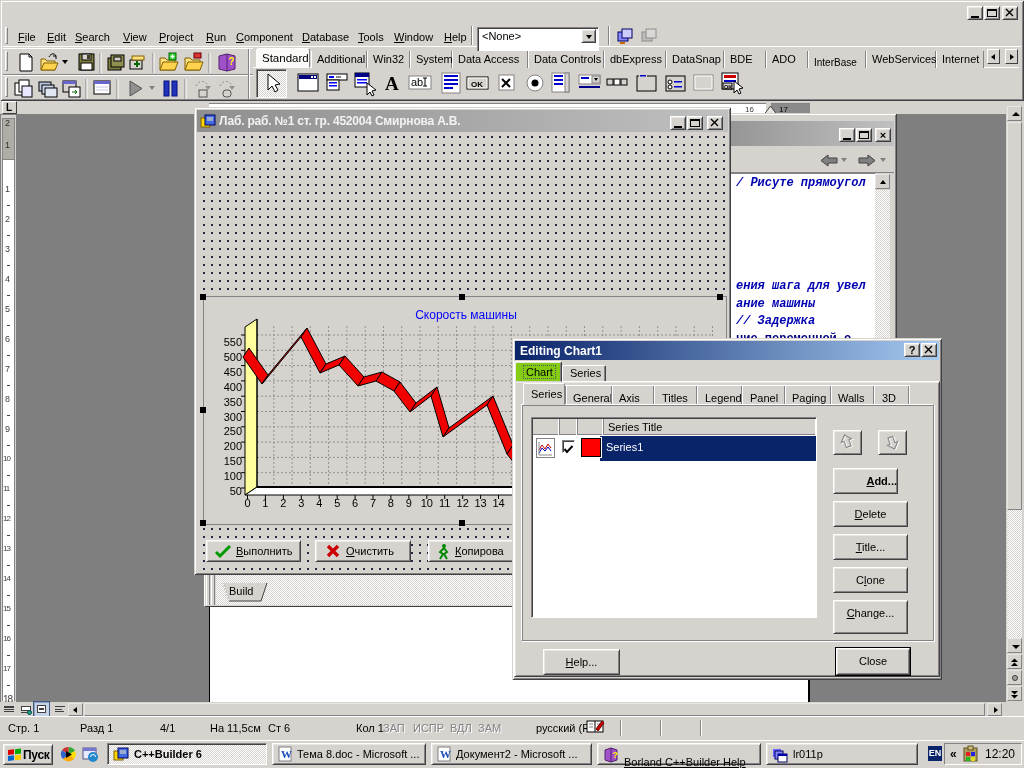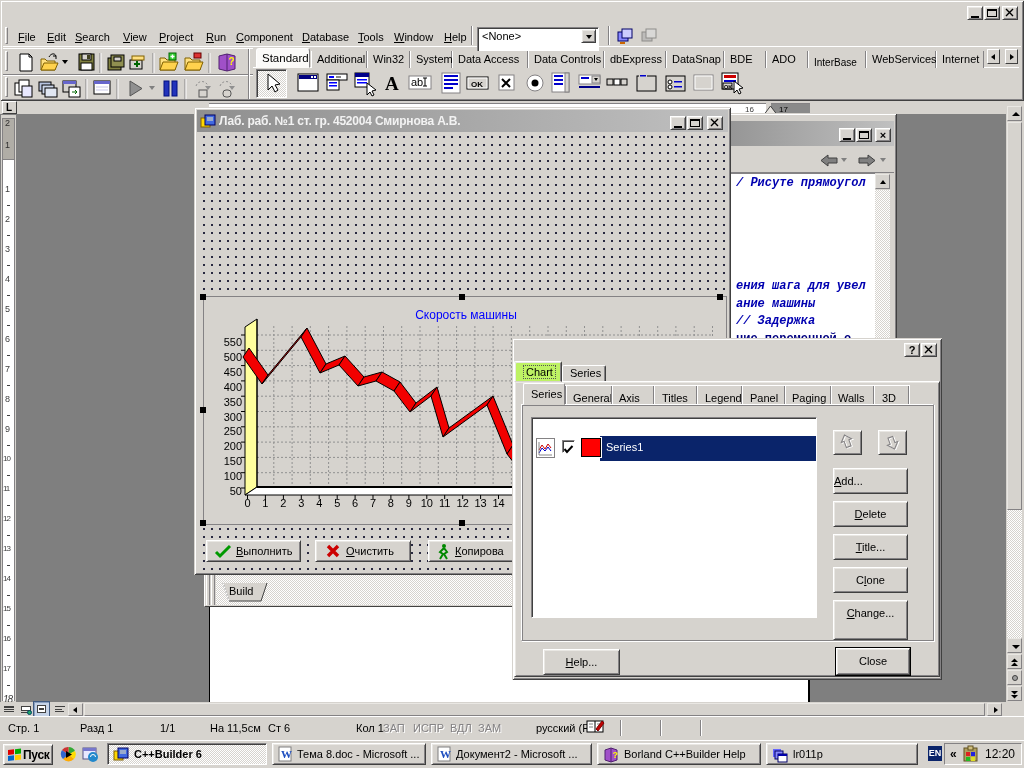--- a/index.html
+++ b/index.html
@@ -101,21 +101,21 @@
   <div class="ab" style="left:3px;top:544px;font-size:8px;color:#404040;letter-spacing:-1px;">13</div>
   <div class="ab" style="left:7px;top:565px;width:3px;height:1px;background:#404040;"></div>
   <div class="ab" style="left:3px;top:574px;font-size:8px;color:#404040;letter-spacing:-1px;">14</div>
   <div class="ab" style="left:7px;top:595px;width:3px;height:1px;background:#404040;"></div>
   <div class="ab" style="left:3px;top:604px;font-size:8px;color:#404040;letter-spacing:-1px;">15</div>
   <div class="ab" style="left:7px;top:625px;width:3px;height:1px;background:#404040;"></div>
   <div class="ab" style="left:3px;top:634px;font-size:8px;color:#404040;letter-spacing:-1px;">16</div>
   <div class="ab" style="left:7px;top:655px;width:3px;height:1px;background:#404040;"></div>
   <div class="ab" style="left:3px;top:664px;font-size:8px;color:#404040;letter-spacing:-1px;">17</div>
   <div class="ab" style="left:7px;top:685px;width:3px;height:1px;background:#404040;"></div>
-  <div class="ab" style="left:3px;top:694px;font-size:10px;color:#404040;letter-spacing:-1px;font-style:italic;">18</div>
+  <div class="ab" style="left:3px;top:694px;font-size:10px;color:#404040;letter-spacing:-1px;">18</div>
   </div>
 
   <div class="ab" style="left:209px;top:113px;width:601px;height:589px;background:#fff;border-left:1px solid #000;border-right:2px solid #000;"></div>
 
   <div class="ab" style="left:0px;top:702px;width:1006px;height:14px;background:#d6d3ce;"></div>
   <div class="ab" style="left:2px;top:703px;width:14px;height:13px;">
       <div style="margin:3px 2px;height:6px;border-top:2px solid #404040;border-bottom:1px solid #404040;">
         <div style="height:1px;background:#404040;margin-top:1px;"></div>
       </div>
     </div>
@@ -163,21 +163,21 @@
   <div class="ab raised2" style="left:1007px;top:686px;width:15px;height:15px;"><svg width="13" height="13">
         <path d="M 3 3 L 6.5 6.5 L 10 3 Z" fill="#000"></path>
         <path d="M 3 7 L 6.5 10.5 L 10 7 Z" fill="#000"></path>
       </svg></div>
 
   <div class="ab" style="left:1022px;top:95px;width:2px;height:645px;background:#d6d3ce;"></div>
 
   <div class="ab" style="left:0px;top:716px;width:1024px;height:24px;background:#d6d3ce;border-top:1px solid #fff;"></div>
   <div class="ab t11" style="left:8px;top:722px;">Стр. 1</div>
   <div class="ab t11" style="left:80px;top:722px;">Разд 1</div>
-  <div class="ab t11" style="left:160px;top:722px;">1/1</div>
+  <div class="ab t11" style="left:160px;top:722px;">4/1</div>
   <div class="ab t11" style="left:210px;top:722px;">На 11,5см</div>
   <div class="ab t11" style="left:268px;top:722px;">Ст 6</div>
   <div class="ab t11" style="left:318px;top:722px;margin-left:38px;">Кол 1</div>
   <div class="ab t11 grayed" style="left:383px;top:722px;">ЗАП</div>
   <div class="ab t11 grayed" style="left:413px;top:722px;">ИСПР</div>
   <div class="ab t11 grayed" style="left:450px;top:722px;">ВДЛ</div>
   <div class="ab t11 grayed" style="left:478px;top:722px;">ЗАМ</div>
   <div class="ab t11" style="left:536px;top:722px;">русский (Ро</div>
 
   <div class="ab" style="left:586px;top:719px;width:19px;height:16px;">
@@ -249,21 +249,21 @@
         <text x="4" y="12" font-size="11" font-weight="bold" fill="#2050c0" font-family="Liberation Serif">W</text>
       </svg>
     <span class="ab t11" style="left:24px;top:4px;">Документ2 - Microsoft ...</span>
   </div>
   <div class="ab raised" style="left:597px;top:743px;width:164px;height:22px;">
     <svg class="ab" style="left:5px;top:3px;" width="16" height="16" viewBox="0 0 16 16">
         <path d="M 2 3 L 8 1 L 14 3 L 14 13 L 8 15 L 2 13 Z" fill="#a050c8" stroke="#502070"></path>
         <path d="M 8 1 L 8 15" stroke="#502070"></path>
         <text x="9.5" y="11" font-size="9" font-weight="bold" fill="#ff0">?</text>
       </svg>
-    <span class="ab t11" style="left:26px;top:4px;">Borland C++Builder Help</span>
+    <span class="ab t11" style="left:26px;top:12px;text-decoration:underline;">Borland C++Builder Help</span>
   </div>
   <div class="ab raised" style="left:766px;top:743px;width:152px;height:22px;">
     <svg class="ab" style="left:5px;top:3px;" width="16" height="16" viewBox="0 0 16 16">
         <rect x="1" y="2" width="8" height="8" fill="#66f"></rect>
         <rect x="3" y="4" width="8" height="8" fill="#88f" stroke="#006"></rect>
         <rect x="6" y="7" width="9" height="8" fill="#fff" stroke="#006"></rect>
         <rect x="6" y="7" width="9" height="2" fill="#00a"></rect>
       </svg>
     <span class="ab t11" style="left:26px;top:4px;">lr011p</span>
   </div>
@@ -501,26 +501,29 @@
   <div class="ab raised" style="left:234px;top:433px;width:95px;height:22px;">
     <svg class="ab" style="left:7px;top:2px;" width="14" height="18" viewBox="0 0 14 18">
         <circle cx="8" cy="3" r="2" fill="#080"></circle>
         <path d="M 8 5 L 4 9 L 7 11 L 4 16 M 8 5 L 11 9 L 8 11 L 11 16" stroke="#080" stroke-width="2" fill="none"></path>
       </svg>
     <span class="ab t11" style="left:26px;top:4px;"><span class="u">К</span>опирова</span>
   </div>
 </div>
 
 <div id="dialog" class="ab winframe" style="left:512px;top:338px;width:430px;height:342px;">
+  <div class="ab titleblue" style="left:3px;top:3px;width:424px;height:19px;">
+      <span class="ab" style="left:5px;top:3px;">Editing Chart1</span>
+    </div>
   <div class="ab sysbtn" style="left:392px;top:5px;width:16px;height:14px;font-size:11px;line-height:13px;font-weight:bold;">?</div>
   <div class="ab sysbtn" style="left:409px;top:5px;width:16px;height:14px;"><svg width="14" height="12">
         <path d="M 3 2 L 10 9 M 10 2 L 3 9" stroke="#000" stroke-width="1.4"></path>
       </svg></div>
 
-  <div class="ab" style="left:2px;top:23px;width:48px;height:21px;background:#bef264;border:1px solid;border-color:#fff #404040 #d6d3ce #fff;border-radius:2px 2px 0 0;box-shadow:inset 1px 1px 0 #e9e7e3, inset -1px 0 0 #848284;z-index:2;">
+  <div class="ab" style="left:2px;top:23px;width:48px;height:21px;background:#84cc16;border:1px solid;border-color:#fff #404040 #d6d3ce #fff;border-radius:2px 2px 0 0;box-shadow:inset 1px 1px 0 #e9e7e3, inset -1px 0 0 #848284;z-index:2;">
     <span class="t11 ab" style="left:8px;top:3px;border:1px dotted #555;padding:0 2px;">Chart</span>
   </div>
   <div class="ab" style="left:50px;top:27px;width:44px;height:17px;background:#d6d3ce;border:1px solid;border-color:#fff #404040 transparent #fff;border-radius:2px 2px 0 0;box-shadow:inset -1px 0 0 #848284;">
     <span class="t11 ab" style="left:7px;top:1px;">Series</span>
   </div>
 
   <div class="ab" style="left:2px;top:43px;width:426px;height:296px;background:#d6d3ce;border:1px solid;border-color:#fff #404040 #404040 #fff;box-shadow:inset 1px 1px 0 #e9e7e3, inset -1px -1px 0 #848284;"></div>
 
   <div class="ab" style="left:11px;top:45px;width:42px;height:22px;background:#d6d3ce;border:1px solid;border-color:#fff #848284 #d6d3ce #fff;border-radius:2px 2px 0 0;z-index:2;">
     <span class="t11 ab" style="left:7px;top:4px;">Series</span>
@@ -542,20 +545,26 @@
   <div class="ab" style="left:272px;top:48px;width:1px;height:18px;background:#848284;box-shadow:1px 0 0 #fff;"></div>
   <div class="ab" style="left:318px;top:48px;width:1px;height:18px;background:#848284;box-shadow:1px 0 0 #fff;"></div>
   <div class="ab" style="left:361px;top:48px;width:1px;height:18px;background:#848284;box-shadow:1px 0 0 #fff;"></div>
   <div class="ab" style="left:396px;top:48px;width:1px;height:18px;background:#848284;box-shadow:1px 0 0 #fff;"></div>
   <div class="ab" style="left:53px;top:47px;width:345px;height:1px;background:#fff;"></div>
   </div>
 
   <div class="ab" style="left:9px;top:66px;width:413px;height:237px;border:1px solid;border-color:#fff #848284 #848284 #fff;box-shadow:inset 1px 1px 0 #848284, 1px 1px 0 #fff;"></div>
 
   <div class="ab" style="left:19px;top:79px;width:286px;height:201px;background:#fff;border:1px solid;border-color:#848284 #fff #fff #848284;box-shadow:inset 1px 1px 0 #404040;">
+    <div style="position:absolute;left:1px;top:1px;right:1px;height:16px;background:#d6d3ce;border-bottom:1px solid #848284;">
+      <div class="ab" style="left:26px;top:0;width:1px;height:16px;background:#848284;box-shadow:-1px 0 0 #fff;"></div>
+      <div class="ab" style="left:44px;top:0;width:1px;height:16px;background:#848284;box-shadow:-1px 0 0 #fff;"></div>
+      <div class="ab" style="left:70px;top:0;width:1px;height:16px;background:#848284;box-shadow:-1px 0 0 #fff;"></div>
+      <span class="t11 ab" style="left:75px;top:2px;">Series Title</span>
+    </div>
 
     <div class="ab" style="left:68px;top:18px;width:216px;height:25px;background:#0a246a;"></div>
     <div class="ab" style="left:4px;top:20px;width:19px;height:20px;background:#fff;border:1px solid #848284;">
       <svg width="17" height="18">
           <polyline points="2,11 5,6 8,10 11,5 14,9" fill="none" stroke="#c00" stroke-width="1"></polyline>
           <polyline points="2,14 5,9 8,12 11,8 14,12" fill="none" stroke="#00c" stroke-width="1"></polyline>
           <line x1="2" y1="3" x2="2" y2="16" stroke="#888"></line>
           <line x1="2" y1="16" x2="15" y2="16" stroke="#888"></line>
         </svg>
     </div>
@@ -578,25 +587,25 @@
   </div>
   <div class="ab raised" style="left:366px;top:92px;width:29px;height:25px;">
     <svg width="27" height="23">
         <g transform="rotate(-20 13 11)">
           <path d="M 13 18.5 L 18.5 12.5 L 15.5 12.5 L 15.5 6 L 10.5 6 L 10.5 12.5 L 7.5 12.5 Z" fill="none" stroke="#fff" stroke-width="1" transform="translate(1,1)"></path>
           <path d="M 13 18.5 L 18.5 12.5 L 15.5 12.5 L 15.5 6 L 10.5 6 L 10.5 12.5 L 7.5 12.5 Z" fill="none" stroke="#848284" stroke-width="1"></path>
         </g>
       </svg>
   </div>
 
-  <div class="ab raised" style="left:321px;top:130px;width:75px;height:26px;text-align:left;"><span class="t11" style="line-height:24px;"><span class="u">A</span>dd...</span></div>
+  <div class="ab raised" style="left:321px;top:130px;width:65px;height:26px;text-align:right;font-weight:bold;"><span class="t11" style="line-height:24px;"><span class="u">A</span>dd...</span></div>
   <div class="ab raised" style="left:321px;top:163px;width:75px;height:26px;text-align:center;"><span class="t11" style="line-height:24px;"><span class="u">D</span>elete</span></div>
   <div class="ab raised" style="left:321px;top:196px;width:75px;height:26px;text-align:center;"><span class="t11" style="line-height:24px;"><span class="u">T</span>itle...</span></div>
   <div class="ab raised" style="left:321px;top:229px;width:75px;height:26px;text-align:center;"><span class="t11" style="line-height:24px;">C<span class="u">l</span>one</span></div>
-  <div class="ab raised" style="left:321px;top:262px;width:75px;height:40px;text-align:center;"><span class="t11" style="line-height:24px;"><span class="u">C</span>hange...</span></div>
+  <div class="ab raised" style="left:321px;top:262px;width:75px;height:34px;text-align:center;"><span class="t11" style="line-height:24px;"><span class="u">C</span>hange...</span></div>
 
   <div class="ab raised" style="left:31px;top:311px;width:77px;height:26px;text-align:center;"><span class="t11" style="line-height:24px;"><span class="u">H</span>elp...</span></div>
   <div class="ab" style="left:323px;top:309px;width:76px;height:29px;border:1px solid #000;">
     <div class="raised" style="width:100%;height:100%;text-align:center;"><span class="t11" style="line-height:25px;">Close</span></div>
   </div>
 </div>
 
 <div id="ide" class="ab winframe" style="left:0px;top:0px;width:1024px;height:101px;">
   <div class="ab sysbtn" style="left:967px;top:6px;width:16px;height:14px;">
       <div style="margin:9px 3px 0 3px;height:2px;background:#000;"></div>

